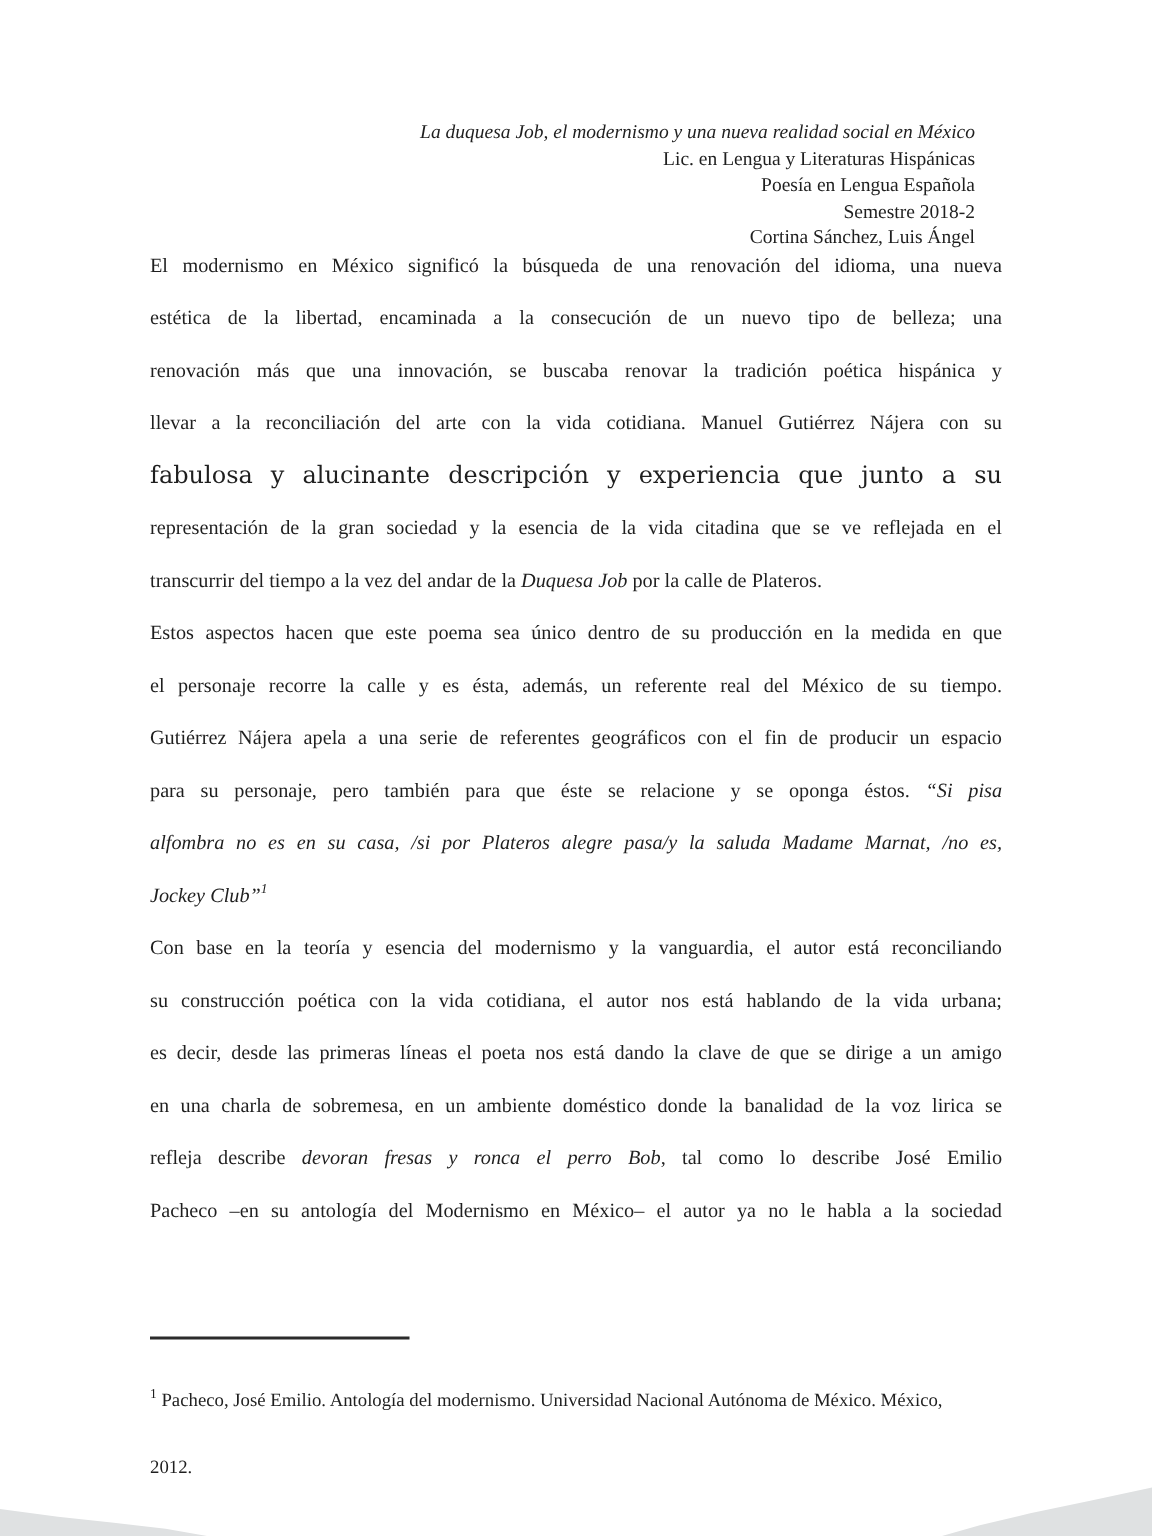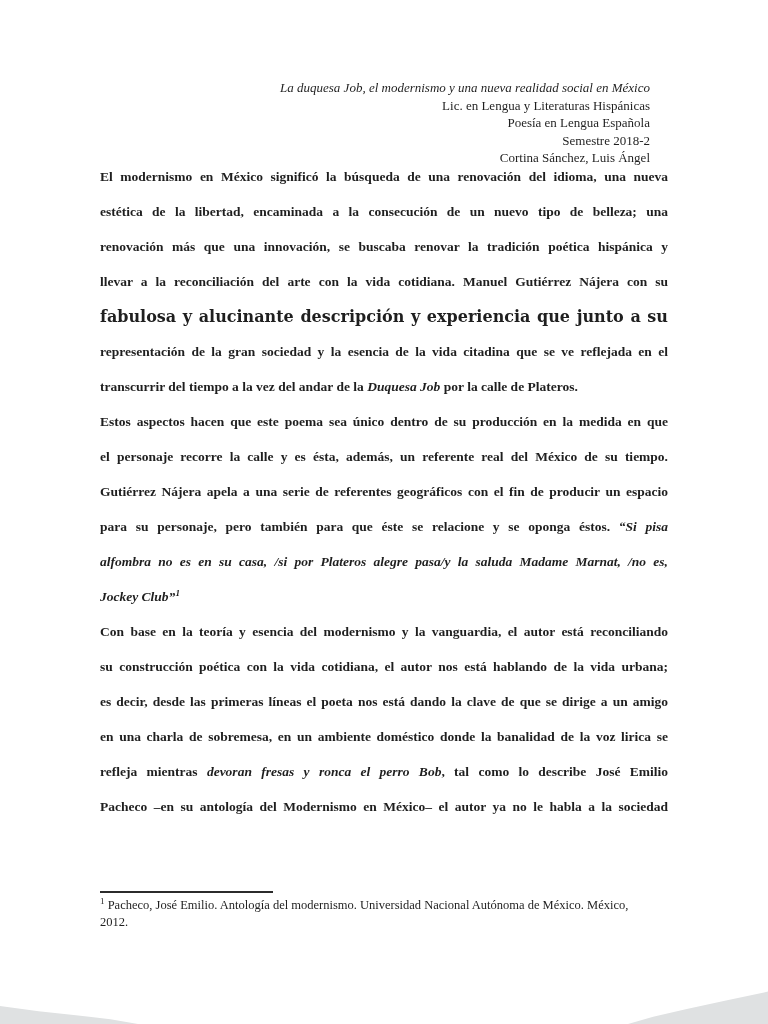--- a/index.html
+++ b/index.html
@@ -29,21 +29,20 @@
     width:568px;
   }
   .line {
     height:35px;
     line-height:35px;
     font-size:13.5px;
     text-align:justify;
     text-align-last:justify;
     overflow:hidden;
     white-space:normal;
-    font-weight:bold;
   }
   .line.last {
     text-align:center;
     text-align-last:left;
   }
   .s-n { font-style:normal; }
   .s-i { font-style:italic; }
   .s-alt { font-family:"DejaVu Serif", serif; font-size:16px; }
   .s-alti { font-family:"DejaVu Serif", serif; font-size:12px; font-style:italic; }
   .s-sup { font-size:9px; vertical-align:super; font-style:italic; line-height:0; }
@@ -55,21 +54,21 @@
     width:173px; height:0;
     border-top:2px solid #2b2b2b;
   }
   .footnote {
     position:absolute;
     left:100px; top:897px;
     width:568px;
     font-size:12.5px;
     line-height:17px;
   }
-  .fline { display:block; }
+  .fline { display:block;margin-top:28px; }
   
   .edge {
     position:absolute;
     background:#dfe1e2;
   }
   .edge-left {
     left:0; bottom:0; width:138px; height:22px;
     clip-path:polygon(0 18%, 28% 42%, 55% 60%, 80% 78%, 100% 100%, 0 100%);
   }
   .edge-right {
@@ -101,21 +100,21 @@
       <div class="line"><span class="s-n">Estos aspectos hacen que este poema sea único dentro de su producción en la medida en que</span></div>
       <div class="line"><span class="s-n">el personaje recorre la calle y es ésta, además, un referente real del México de su tiempo.</span></div>
       <div class="line"><span class="s-n">Gutiérrez Nájera apela a una serie de referentes geográficos con el fin de producir un espacio</span></div>
       <div class="line"><span class="s-n">para su personaje, pero también para que éste se relacione y se oponga éstos. </span><span class="s-i">“Si pisa</span></div>
       <div class="line"><span class="s-i">alfombra no es en su casa, /si por Plateros alegre pasa/y la saluda Madame Marnat, /no es,</span></div>
       <div class="line last"><span class="s-i">Jockey Club”</span><span class="s-sup">1</span></div>
       <div class="line"><span class="s-n">Con base en la teoría y esencia del modernismo y la vanguardia, el autor está reconciliando</span></div>
       <div class="line"><span class="s-n">su construcción poética con la vida cotidiana, el autor nos está hablando de la vida urbana;</span></div>
       <div class="line"><span class="s-n">es decir, desde las primeras líneas el poeta nos está dando la clave de que se dirige a un amigo</span></div>
       <div class="line"><span class="s-n">en una charla de sobremesa, en un ambiente doméstico donde la banalidad de la voz lirica se</span></div>
-      <div class="line"><span class="s-n">refleja mientras </span><span class="s-i">devoran fresas y ronca el perro Bob</span><span class="s-n">, tal como lo describe José Emilio</span></div>
+      <div class="line"><span class="s-n">refleja describe </span><span class="s-i">devoran fresas y ronca el perro Bob</span><span class="s-n">, tal como lo describe José Emilio</span></div>
       <div class="line"><span class="s-n">Pacheco –en su antología del Modernismo en México– el autor ya no le habla a la sociedad</span></div>
     </div>
 
   <div class="footnote-rule"></div>
 
   <div class="footnote">
       <div class="fline last"><span class="s-supn">1</span><span class="s-n"> Pacheco, José Emilio. Antología del modernismo. Universidad Nacional Autónoma de México. México,</span></div>
       <div class="fline last"><span class="s-n">2012.</span></div>
     </div>
 

